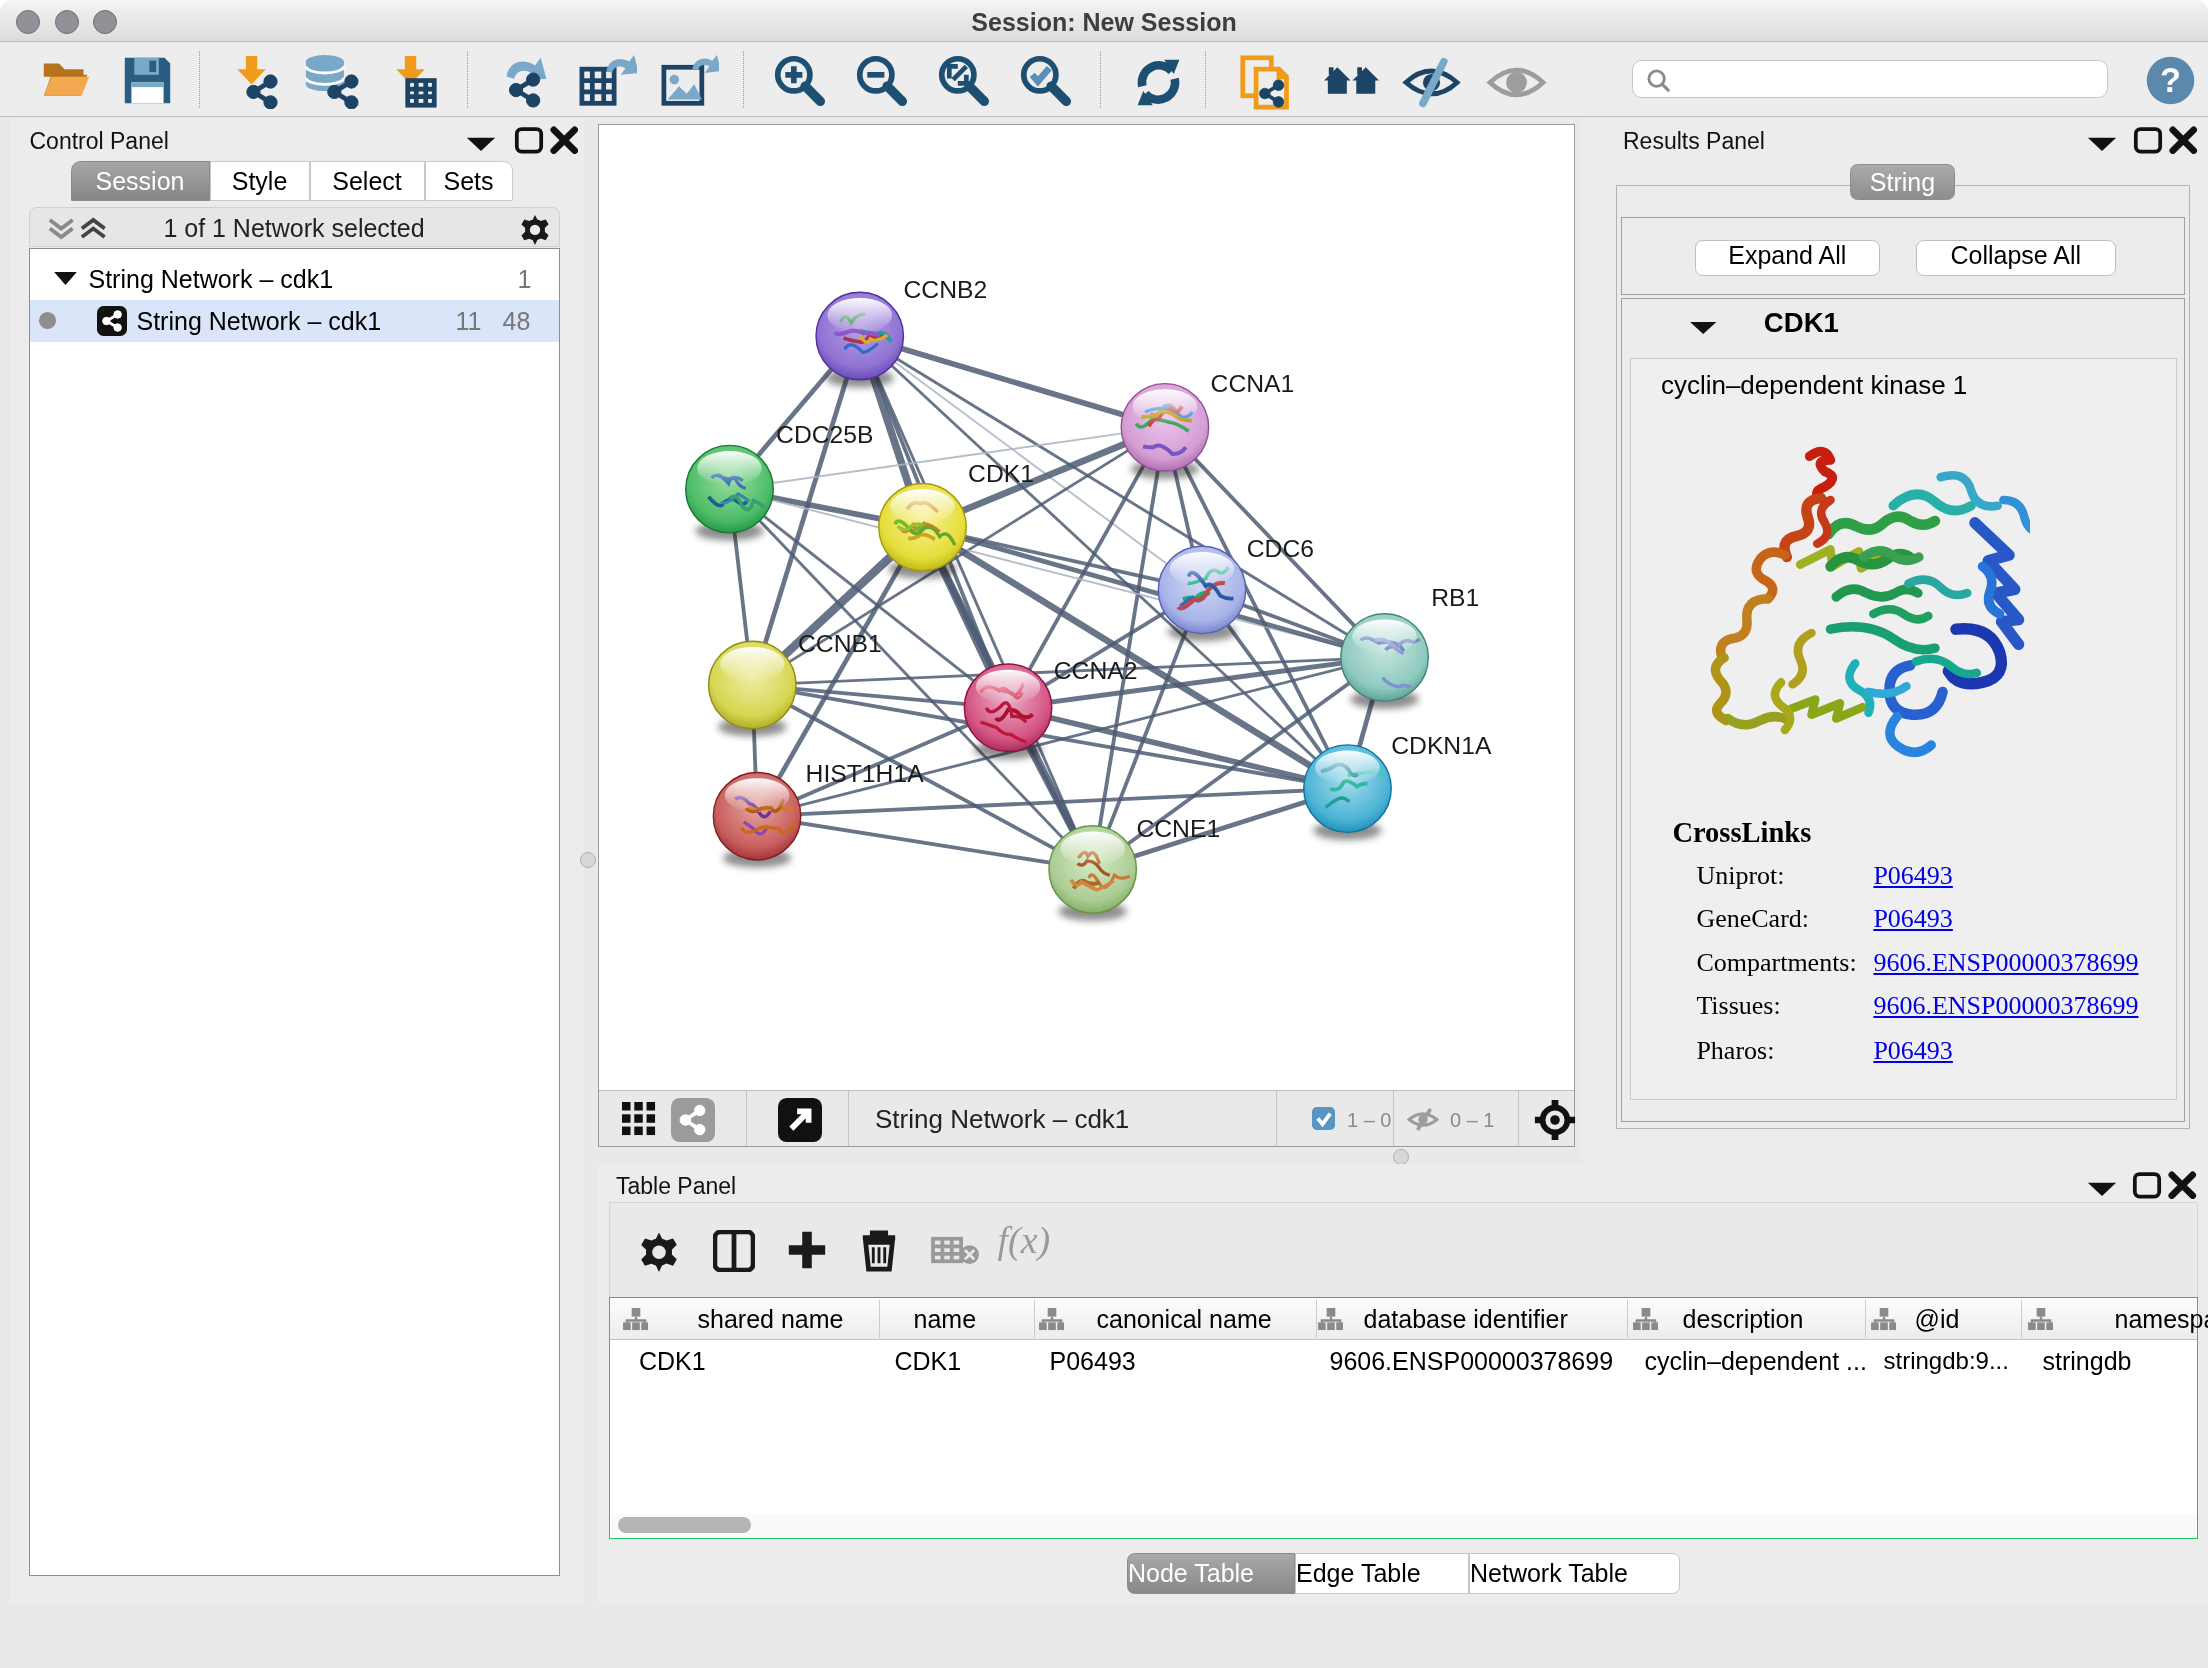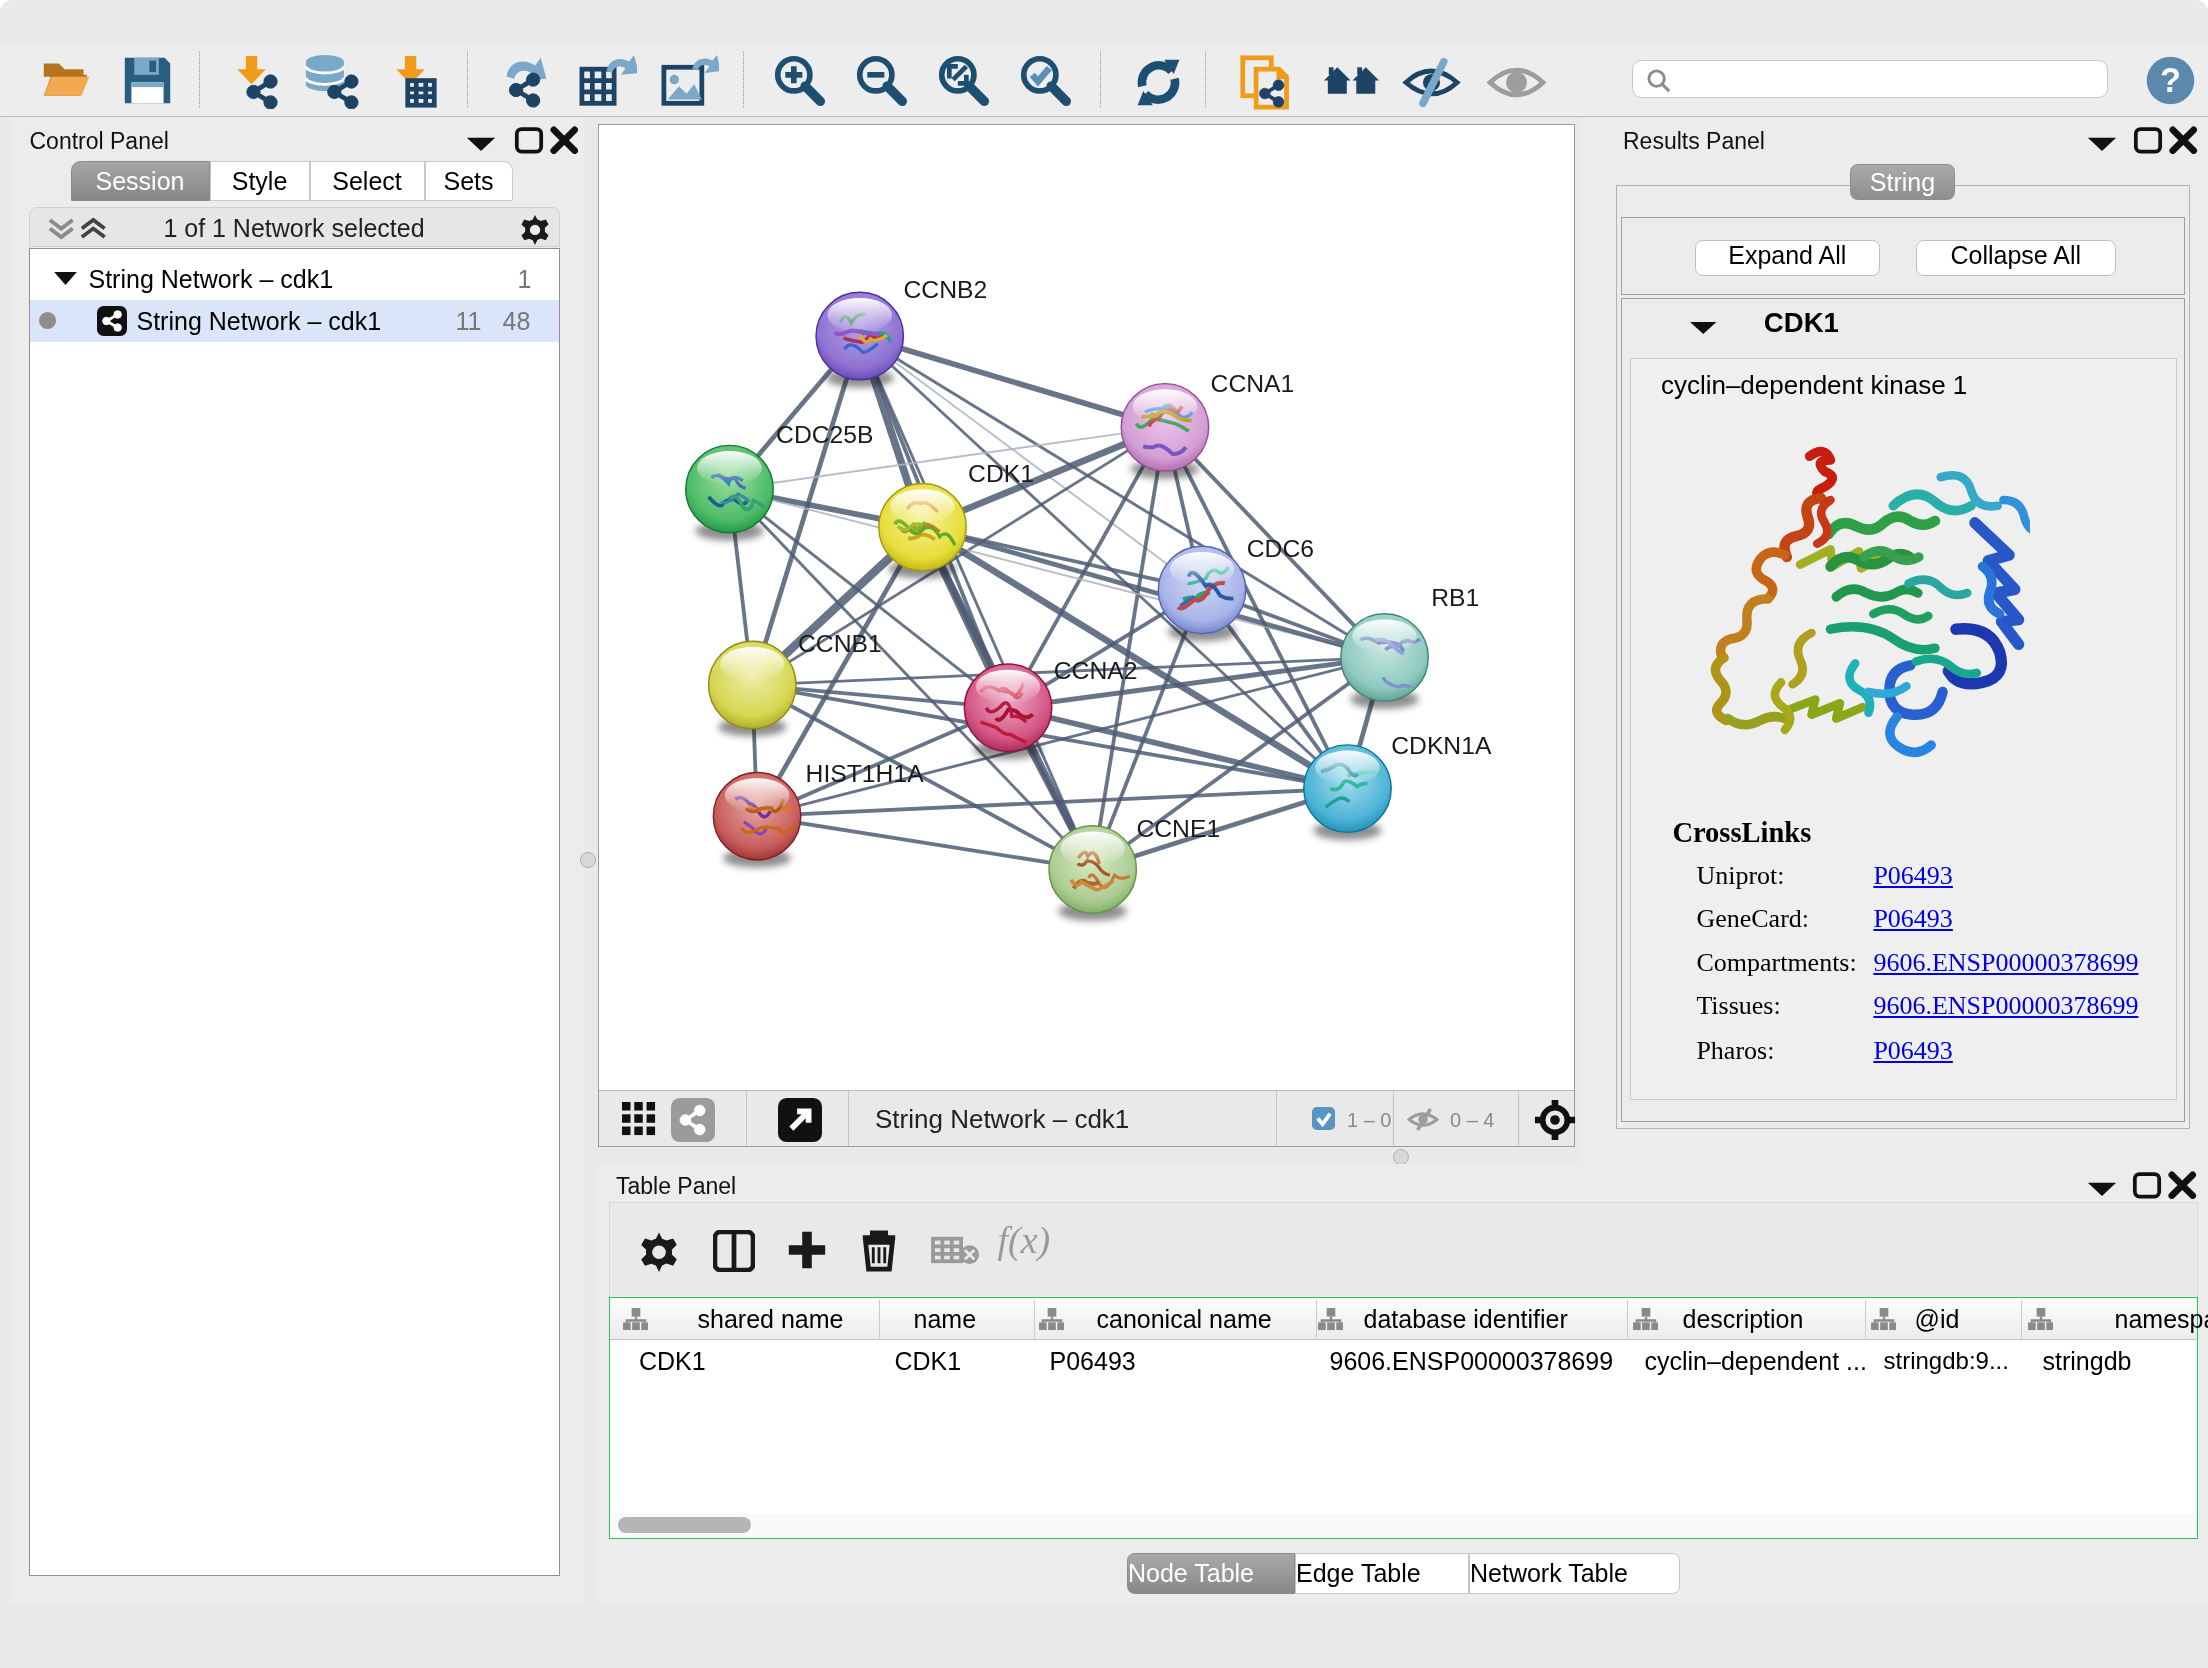--- a/index.html
+++ b/index.html
@@ -82,20 +82,26 @@
 
 #status { position:absolute; left:0; top:1604px; width:2208px; height:65px;
   background:#ececec; border-top:1px solid #c3c3c3; }
 .sbtn { position:absolute; top:12.4px; height:46px; background:#f7f7f7; border:1.9px solid #ababab; }
 #memory { position:absolute; left:2047px; top:8.6px; width:152px; height:48px;
   background:#f7f7f7; border:1.9px solid #9f9f9f; font-size:26px; color:#000; }
 </style>
 </head>
 <body>
 <div id="win">
+  <div id="titlebar">
+    <div class="tl" style="left:16px;"></div>
+    <div class="tl" style="left:55px;"></div>
+    <div class="tl" style="left:93px;"></div>
+    <div id="title">Session: New Session</div>
+  </div>
   <div id="toolbar">
     <svg width="0" height="0" style="position:absolute">
       <defs>
         <g id="share">
             <circle cx="22" cy="5" r="7"></circle>
             <circle cx="4" cy="16" r="7"></circle>
             <circle cx="22" cy="27" r="7"></circle>
             <path d="M4 16 L22 5 M4 16 L22 27" stroke-width="5" fill="none"></path>
           </g>
         <g id="mag">
@@ -606,21 +612,21 @@
           <rect width="24" height="24" rx="5" fill="#5695c4"></rect>
           <path d="M6 12 l5 6 L19 7" stroke="#fff" stroke-width="4" fill="none"></path>
         </svg>
       <div style="position:absolute; left:748px; top:18px; font-size:20px; color:#8a8a8a;">1 – 0</div>
       <div class="npsep" style="left:794px"></div>
       <svg style="position:absolute; left:808px; top:17px" width="32" height="23" viewBox="0 0 62 40">
           <path d="M4 20 q26 -22 54 0 q-26 22 -54 0 z" fill="none" stroke="#9d9d9d" stroke-width="6"></path>
           <circle cx="31" cy="20" r="9" fill="#9d9d9d"></circle>
           <path d="M44 2 L22 38" stroke="#9d9d9d" stroke-width="7" stroke-linecap="round"></path>
         </svg>
-      <div style="position:absolute; left:851px; top:18px; font-size:20px; color:#8a8a8a;">0 – 4</div>
+      <div style="position:absolute; left:851px; top:18px; font-size:20px; color:#8a8a8a;">0 – 1</div>
       <div class="npsep" style="left:919px"></div>
       <svg style="position:absolute; left:934px; top:6.7px" width="44" height="44" viewBox="0 0 46 46">
           <g stroke="#111" fill="none">
             <circle cx="23" cy="23" r="13" stroke-width="6"></circle>
             <path d="M23 2 v10 M23 34 v10 M2 23 h10 M34 23 h10" stroke-width="7"></path>
           </g>
           <circle cx="23" cy="23" r="5" fill="#111"></circle>
         </svg>
     </div>
   </div>

